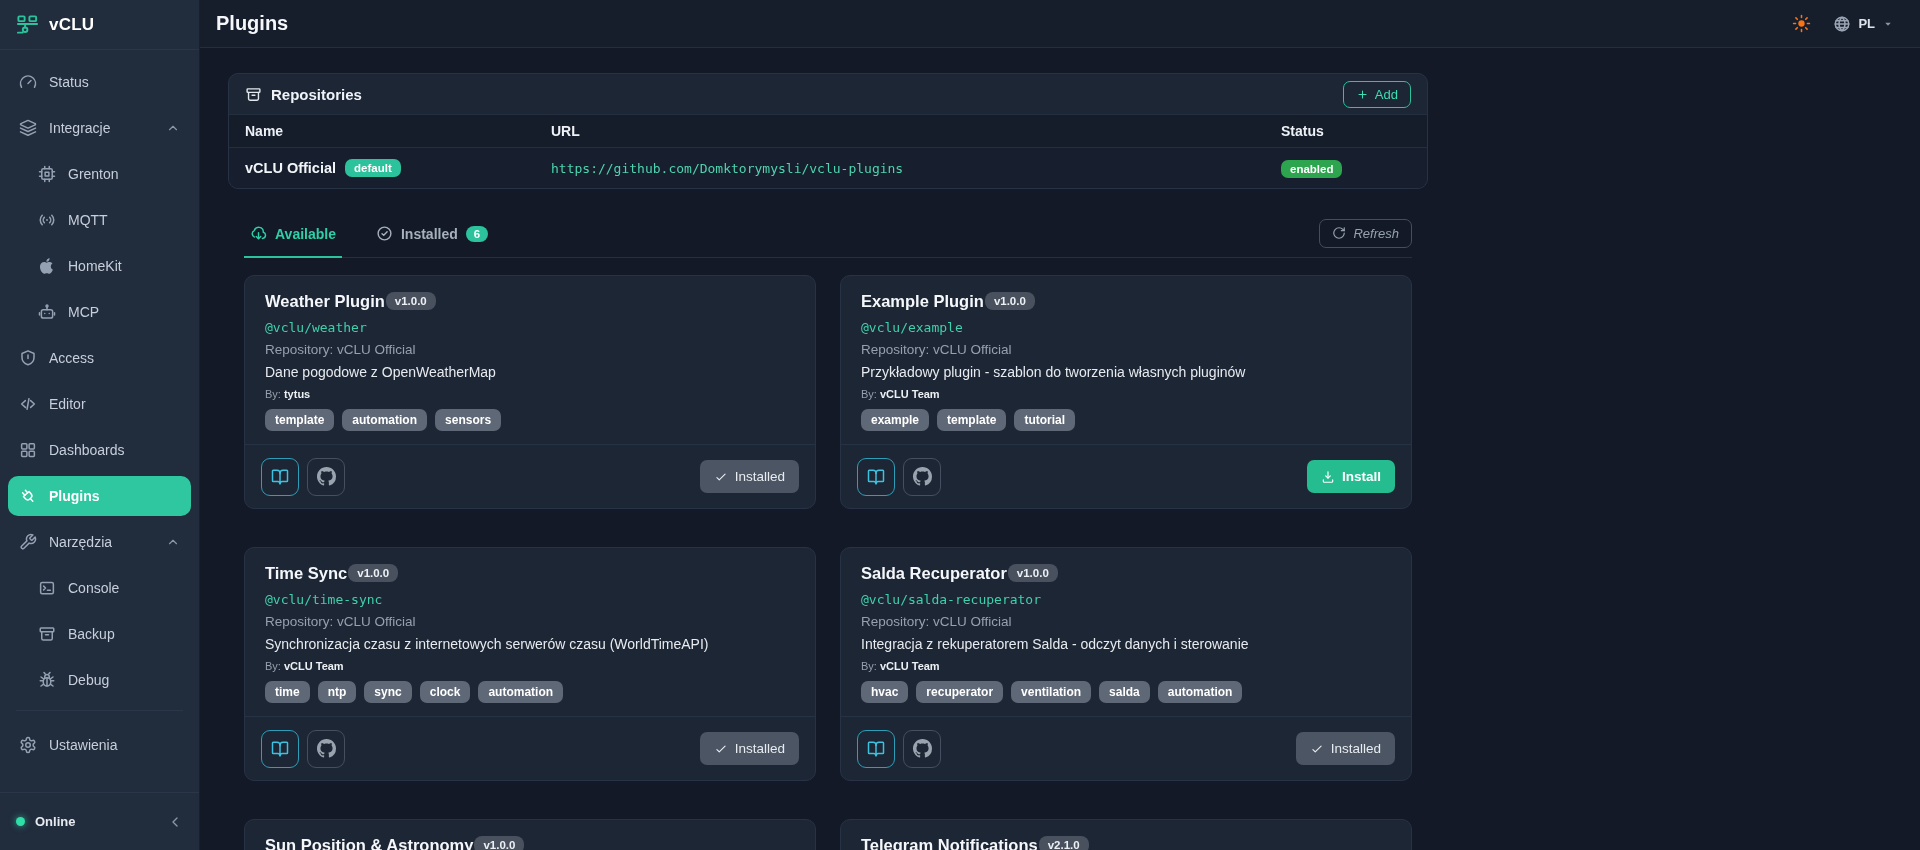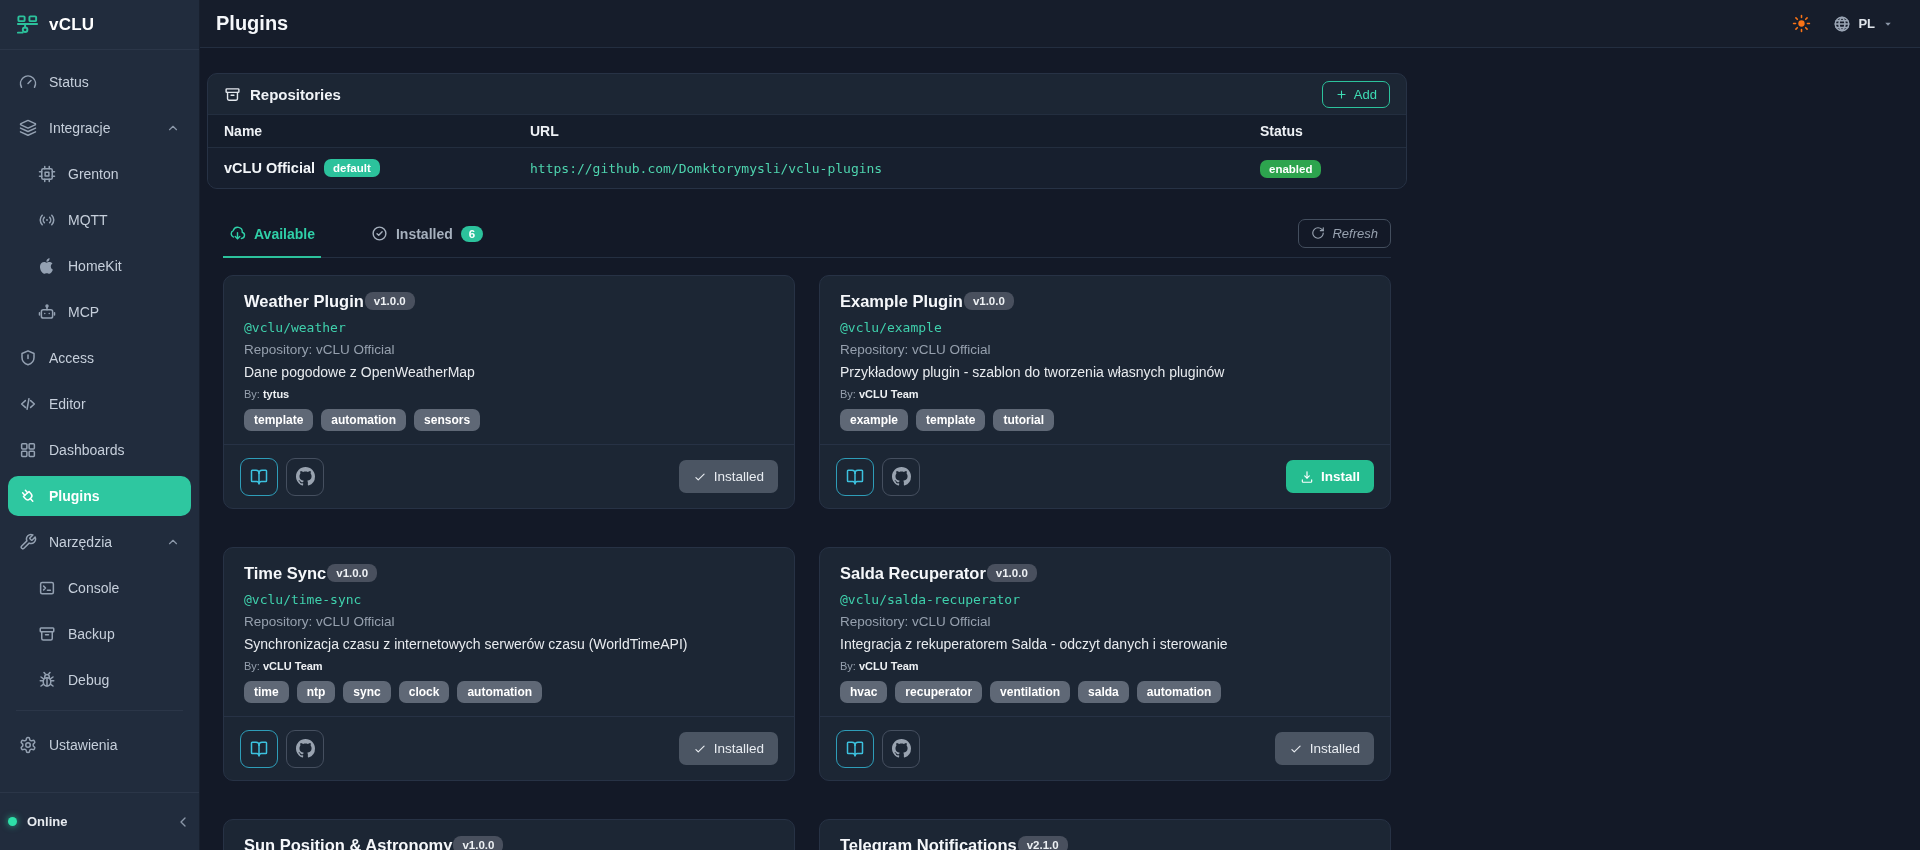--- a/index.html
+++ b/index.html
@@ -20,39 +20,39 @@
   .logo-text { font-size:17px; font-weight:bold; color:#ffffff; letter-spacing:.2px; }
   nav { flex:1; padding:12px 8px 0; overflow:hidden; }
   .nav-item { display:flex; align-items:center; gap:12px; height:40px; padding:0 11px; border-radius:10px; color:#c6cfdb; font-size:14px; margin-bottom:6px; }
   .nav-item .icon svg { width:18px; height:18px; color:#94a1b2; }
   .nav-item.sub { padding-left:30px; }
   .nav-item.active { background:#2ec7a0; color:#ffffff; font-weight:600; }
   .nav-item.active .icon svg { color:#ffffff; }
   .nav-item .chev { margin-left:auto; }
   .nav-item .chev svg { width:14px; height:14px; color:#8b97a8; }
   .nav-divider { height:1px; background:#2b3648; margin:10px 8px 14px; }
-  .sidebar-footer { height:58px; border-top:1px solid #2b3648; display:flex; align-items:center; padding:0 8px; gap:10px; }
+  .sidebar-footer { height:58px; border-top:1px solid #2b3648; display:flex; align-items:center; padding:0 16px; gap:10px; }
   .status-dot { width:9px; height:9px; border-radius:50%; background:#2ee0a8; box-shadow:0 0 7px rgba(46,224,168,.7); }
   .status-label { font-size:13px; font-weight:600; color:#e7ebf0; }
   .collapse-btn { margin-left:auto; color:#8b97a8; }
   .collapse-btn svg { width:16px; height:16px; }
 
   
   main { flex:1; display:flex; flex-direction:column; min-width:0; }
   .topbar { height:48px; background:#161d2b; border-bottom:1px solid #232e40; display:flex; align-items:center; padding:0 26px 0 16px; }
   .page-title { font-size:20px; font-weight:bold; color:#f5f7fa; }
   .topbar-right { margin-left:auto; display:flex; align-items:center; gap:22px; }
   .sun-btn { color:#f97316; background:none; border:none; }
   .sun-btn svg { width:19px; height:19px; }
   .lang { display:flex; align-items:center; gap:7px; color:#9aa5b4; }
   .lang .globe svg { width:18px; height:18px; }
   .lang-code { font-size:13px; font-weight:600; color:#dfe4ea; }
   .lang .caret svg { width:12px; height:12px; color:#8b97a8; }
 
-  .content { flex:1; padding:25px 0 0 7px; overflow:hidden; }
+  .content { flex:1; padding:25px 0 0 20px; overflow:hidden;margin-left:8px; }
   .container { width:1200px; }
 
   
   .repos-card { background:#1c2634; border:1px solid #273245; border-radius:10px; overflow:hidden; margin-bottom:21px; }
   .repos-head { height:40px; display:flex; align-items:center; padding:0 16px; }
   .repos-title { display:flex; align-items:center; gap:9px; font-size:15px; font-weight:bold; color:#f0f3f7; }
   .repos-title .icon svg { width:17px; height:17px; color:#e3e8ee; }
   .add-btn { margin-left:auto; display:flex; align-items:center; gap:6px; border:1px solid #2cc29c; color:#3eddb4; background:transparent; border-radius:7px; font-size:13px; padding:5px 12px; font-family:inherit; }
   .add-btn svg { width:13px; height:13px; }
   .t-head { display:flex; align-items:center; height:34px; background:#151d2b; border-top:1px solid #232e3f; border-bottom:1px solid #232e3f; font-size:14px; font-weight:bold; color:#eef1f5; }
@@ -61,21 +61,21 @@
   .col-url { flex:1; }
   .col-status { flex:0 0 146px; }
   .repo-name { font-weight:600; color:#f3f6f9;text-align:center; }
   .badge { font-size:11.5px; font-weight:bold; color:#ffffff; padding:3px 9px; border-radius:7px; }
   .badge-default { background:#2cc29c; }
   .badge-enabled { background:#2da44e; }
   .url-text { font-family:"DejaVu Sans Mono",monospace; font-size:13px; color:#4ed4ae; }
 
   
   .tabs-section { margin:0 16px; }
-  .tabs-row { display:flex; align-items:center; height:48px; border-bottom:1px solid #242f41;gap:16px; }
+  .tabs-row { display:flex; align-items:center; height:48px; border-bottom:1px solid #242f41; }
   .tab { display:flex; align-items:center; gap:8px; height:100%; padding:0 6px; margin-right:28px; font-size:14px; font-weight:600; position:relative; }
   .tab .icon svg { width:17px; height:17px; }
   .tab.active { color:#2fd0a8; }
   .tab.active::after { content:""; position:absolute; left:0; right:0; bottom:-1px; height:2px; background:#2cc29c; }
   .tab.inactive { color:#a6b0bd; }
   .count-badge { background:#2cc29c; color:#fff; font-size:11.5px; font-weight:bold; border-radius:9px; padding:2px 8px; }
   .refresh-btn { margin-left:auto; display:flex; gap:7px; border:1px solid #434e5e; color:#98a2b0; background:transparent; border-radius:7px; padding:6px 12px; font-size:13px; font-family:inherit;font-style:italic; }
   .refresh-btn svg { width:14px; height:14px; }
 
   

